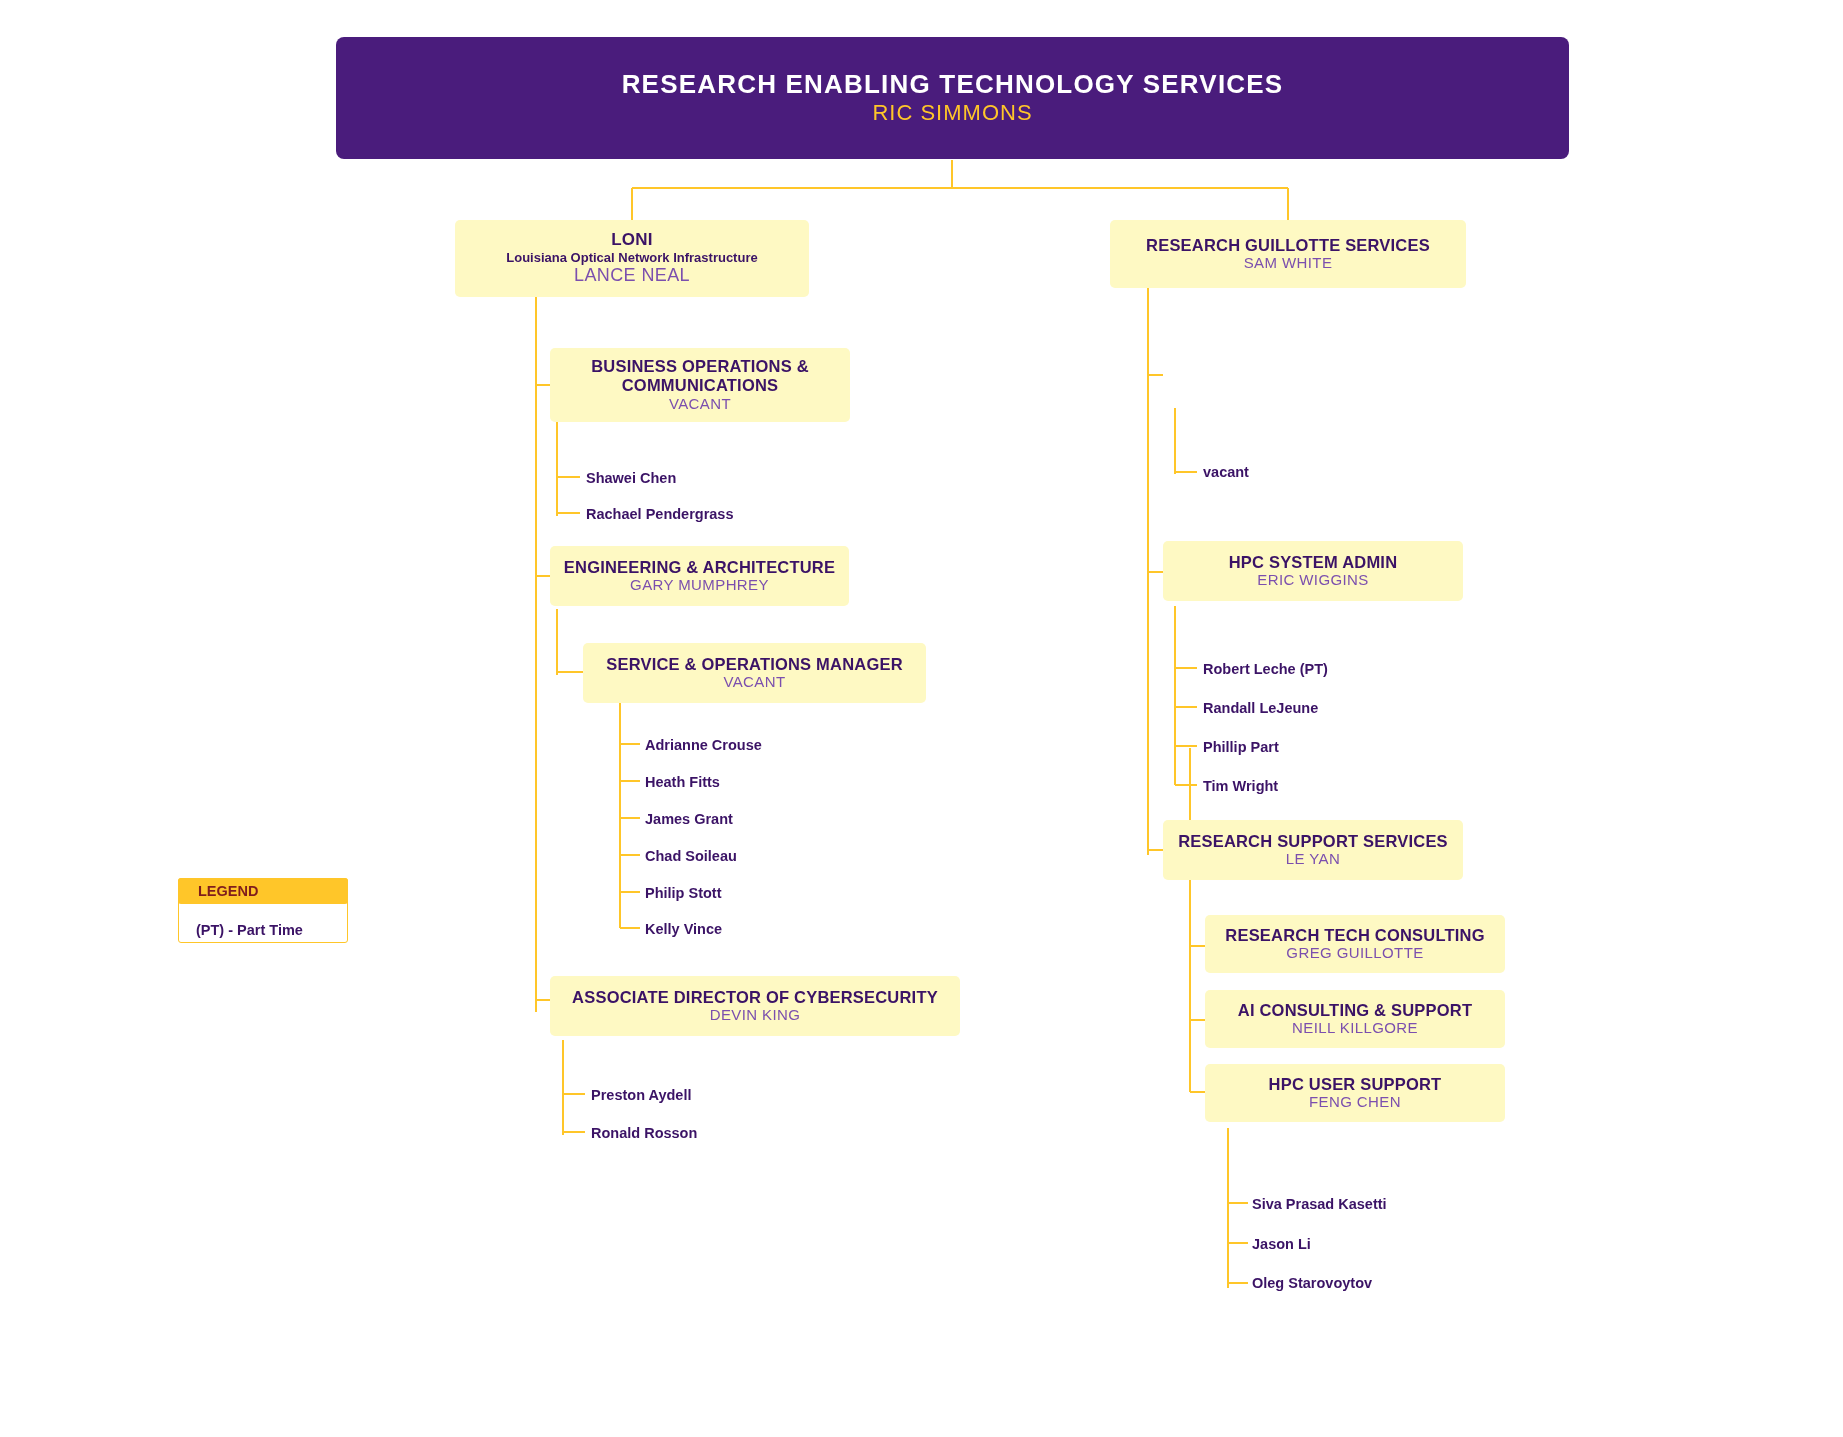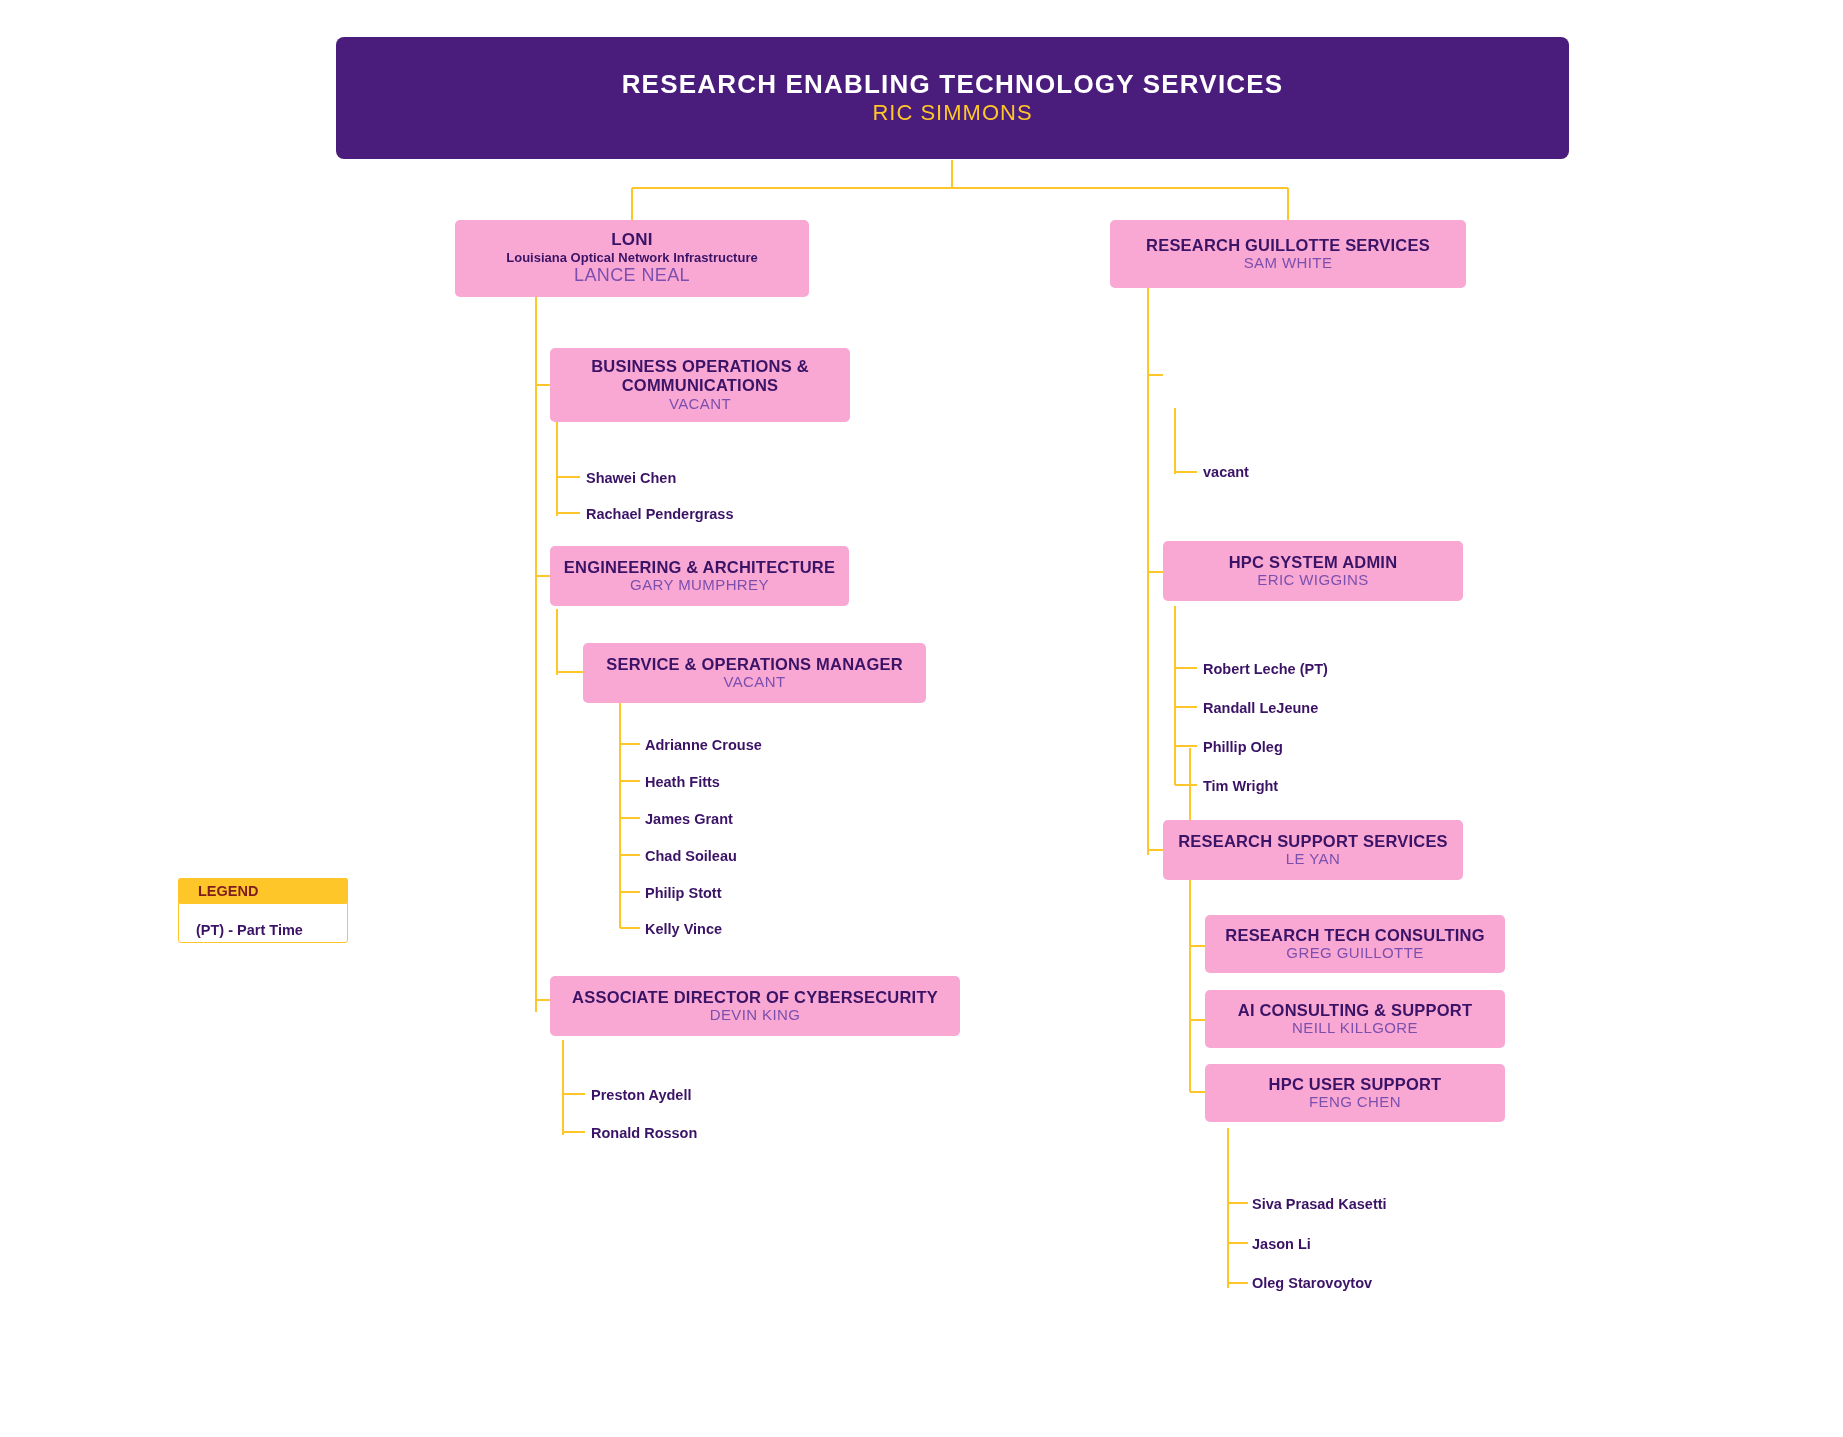--- a/index.html
+++ b/index.html
@@ -30,21 +30,21 @@
     align-items: center;
     justify-content: center;
     text-align: center;
     padding: 6px 6px;
   }
   .node.root {
     background: #4a1c7c;
     border-radius: 8px;
   }
   .node.gold {
-    background: #f9a8d4;
+    background: #fef9c3;
   }
   .title {
     color: #3b1366;
     font-weight: bold;
     letter-spacing: 0.2px;
     line-height: 1.15;
   }
   .root .title {
     color: #ffffff;
     font-size: 26px;
@@ -221,21 +221,21 @@
   <div class="leaf" style="left:591px; top:1125px;">Ronald Rosson</div>
 
   <div class="leaf" style="left:1203px; top:464px; font-weight:bold;">vacant</div>
 
   <div class="node gold" style="left:1163px; top:541px; width:300px; height:60px;">
     <div class="title" style="font-size:16.5px;">HPC SYSTEM ADMIN</div>
     <div class="person" style="font-size:15px;">ERIC WIGGINS</div>
   </div>
   <div class="leaf" style="left:1203px; top:661px;">Robert Leche (PT)</div>
   <div class="leaf" style="left:1203px; top:700px;">Randall LeJeune</div>
-  <div class="leaf" style="left:1203px; top:739px;">Phillip Oleg</div>
+  <div class="leaf" style="left:1203px; top:739px;">Phillip Part</div>
   <div class="leaf" style="left:1203px; top:778px;">Tim Wright</div>
 
   <div class="node gold" style="left:1163px; top:820px; width:300px; height:60px;">
     <div class="title" style="font-size:16.5px;">RESEARCH SUPPORT SERVICES</div>
     <div class="person" style="font-size:15px;">LE YAN</div>
   </div>
 
   <div class="node gold" style="left:1205px; top:915px; width:300px; height:58px;">
     <div class="title" style="font-size:16.5px;">RESEARCH TECH CONSULTING</div>
     <div class="person" style="font-size:15px;">GREG GUILLOTTE</div>

